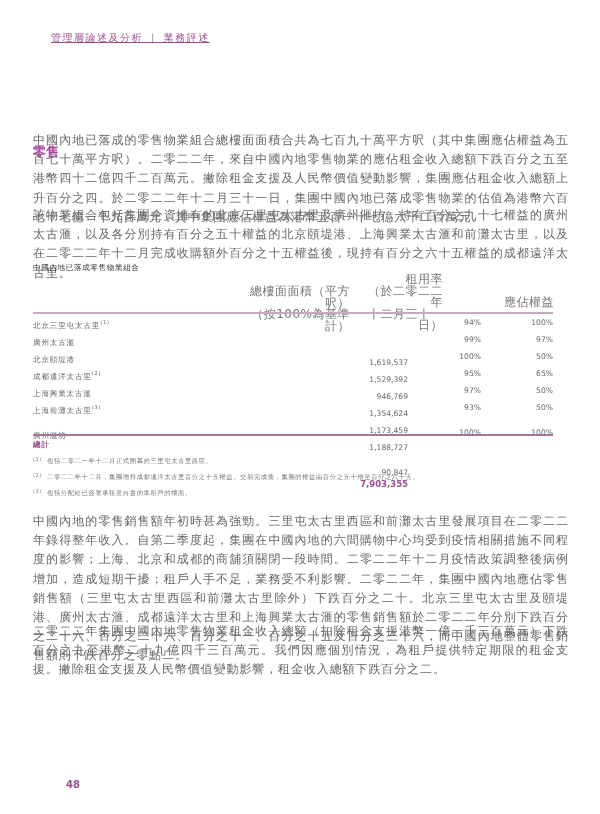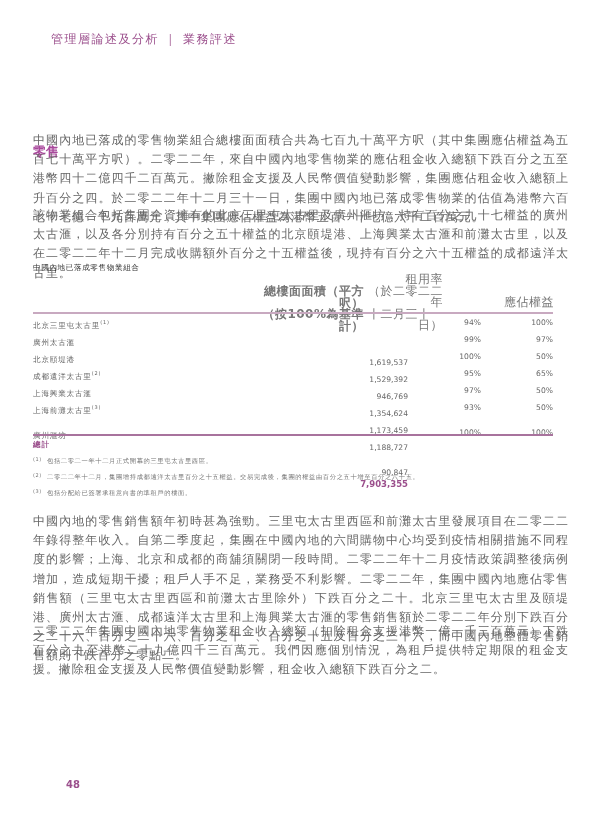--- a/index.html
+++ b/index.html
@@ -1,18 +1,18 @@
 <!DOCTYPE html>
 <html><head>
   <meta charset="utf-8">
   <style>
     html, body { margin:0; padding:0; background:#ffffff; }
     body { width:600px; height:814px; position:relative; overflow:hidden;
       font-family:"DejaVu Sans", sans-serif; color:#5a5a5a; }
-    .header { position:absolute; left:51px; top:31px; font-size:12px; letter-spacing:1.5px; color:#9b4f8c; }
+    .header { position:absolute; left:51px; top:31px; font-size:10px; letter-spacing:1.5px; color:#9b4f8c;text-decoration:underline; }
     .section-title { position:absolute; left:33px; top:104px; font-size:13px; font-weight:bold; color:#a8489b;margin-top:39px; }
     .para { position:absolute; left:33px; width:536px; font-size:12px; line-height:19.2px; color:#666; letter-spacing:0.9px; text-align:justify;margin-top:8px; }
     .table-title { position:absolute; left:33px; top:263px; font-size:7.6px; font-weight:normal; color:#333; letter-spacing:0.6px; }
     .th { position:absolute; font-size:12px; color:#777; text-align:right; line-height:11.5px; letter-spacing:0.5px; }
     .rule { position:absolute; left:33px; width:450px; height:2px; background:#c8a9c0; }
     .row { position:absolute; left:33px; width:450px; height:17px; font-size:7.6px; color:#666; }
     .row .c { position:absolute; top:0; line-height:17px; }
     .c-name { left:0; letter-spacing:0.8px; }
     .c-gfa { right:145px; text-align:right;margin-top:40px; }
     .c-occ { right:72px; text-align:right; }
@@ -30,21 +30,21 @@
 <div class="header">管理層論述及分析 ｜ 業務評述</div>
 
 <div class="section-title">零售</div>
 
 <div class="para" style="top:123px;">中國內地已落成的零售物業組合總樓面面積合共為七百九十萬平方呎（其中集團應佔權益為五百七十萬平方呎）。二零二二年，來自中國內地零售物業的應佔租金收入總額下跌百分之五至港幣四十二億四千二百萬元。撇除租金支援及人民幣價值變動影響，集團應佔租金收入總額上升百分之四。於二零二二年十二月三十一日，集團中國內地已落成零售物業的估值為港幣六百七十七億一千九百萬元，其中集團應佔權益為港幣五百一十七億六千二百萬元。</div>
 <div class="para" style="top:198px;">該物業組合包括集團全資擁有的北京三里屯太古里及廣州滙坊，持有百分之九十七權益的廣州太古滙，以及各分別持有百分之五十權益的北京頤堤港、上海興業太古滙和前灘太古里，以及在二零二二年十二月完成收購額外百分之十五權益後，現持有百分之六十五權益的成都遠洋太古里。</div>
 
 <div class="table-title">中國內地已落成零售物業組合</div>
 
 <div>
-  <div class="th" style="left:244px; top:286px; width:120px;font-weight:bold;">
+  <div class="th" style="left:230px; top:286px; width:120px;">
     <div>總樓面面積（平方呎）</div>
     <div>（按100%為基準計）</div>
   </div>
   <div class="th" style="left:360px; top:274px; width:83px;">
     <div>租用率</div>
     <div>（於二零二二年</div>
     <div>十二月三十一日）</div>
   </div>
   <div class="th" style="left:470px; top:297px; width:84px;">應佔權益</div>
 

